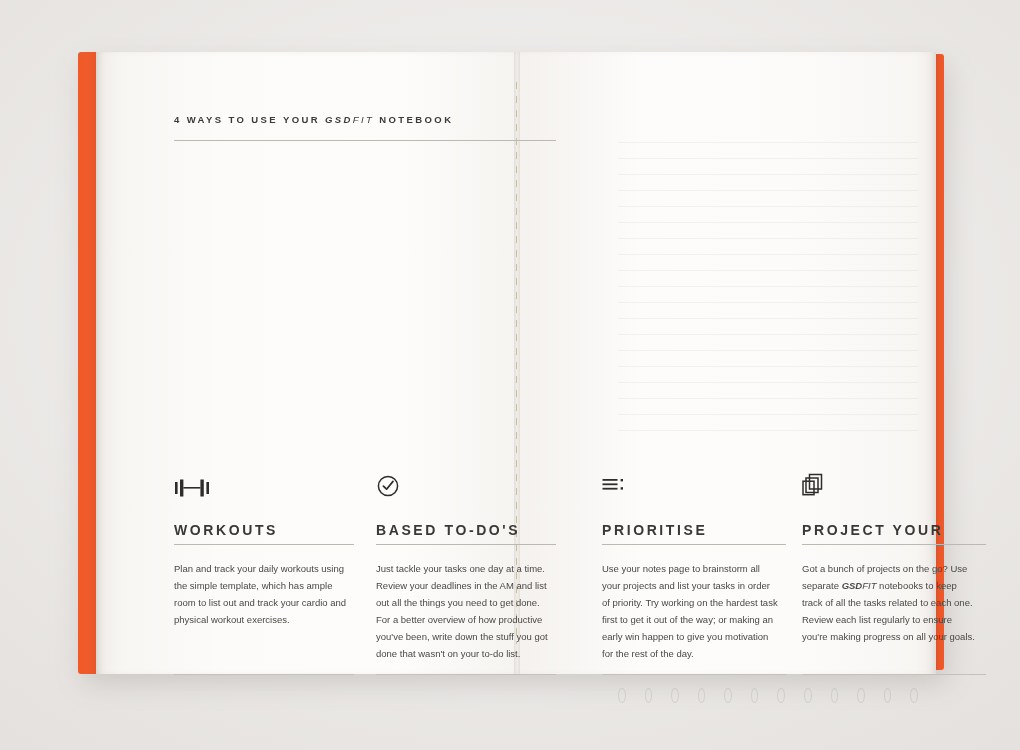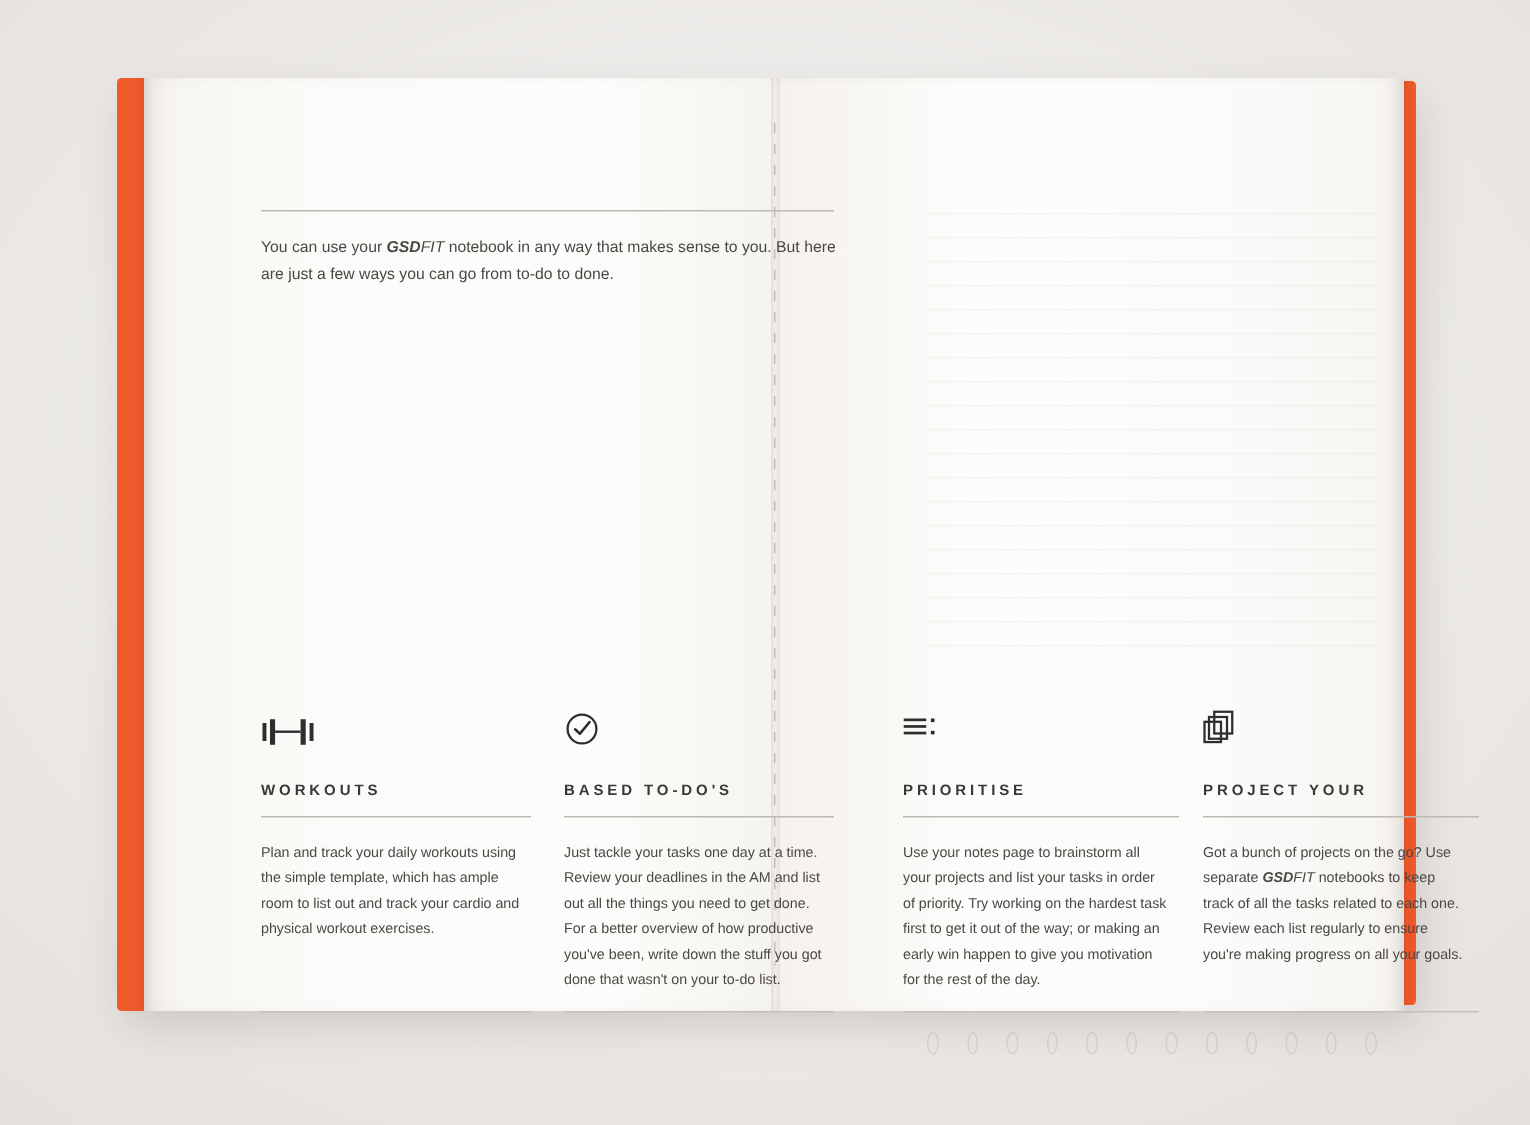--- a/index.html
+++ b/index.html
@@ -201,21 +201,21 @@
     top: 0;
     left: 0;
     height: 26px;
     display: flex;
     align-items: flex-end;
   }
   .col .title {
     position: absolute;
     top: 50px;
     left: 0;
-    font-size: 10px;
+    font-size: 14px;
     letter-spacing: 2.6px;
     font-weight: 700;
     color: #3a3836;
     white-space: nowrap;
   }
   .col .rule {
     position: absolute;
     top: 72px;
     left: 0;
     width: 180px;
@@ -285,26 +285,25 @@
       <span></span>
     <span></span>
       <span></span>
   </div>
 
   <div class="gutter"></div>
   <div class="stitch"></div>
 
   <div class="content">
 
+    <div class="page-header">
+      <span>4 WAYS TO USE YOUR </span><i>GSD</i><i class="light">FIT</i><span> NOTEBOOK</span>
+    </div>
     <div class="hr-top"></div>
 
-    <div class="intro">
-      <span>You can use your </span><b>GSD</b><span class="light">FIT</span><span> notebook in any way that makes sense to you.</span>
-      <span>But here are just a few ways you can go from to-do to done.</span>
-    </div>
 
     <div class="col col-1">
       <div class="icon">
         <svg width="36" height="20" viewBox="0 0 36 20">
           <rect x="1" y="4" width="2.6" height="12" fill="#2f2d2b"></rect>
           <rect x="6" y="1.5" width="3.4" height="17" fill="#2f2d2b"></rect>
           <rect x="9.4" y="9" width="17" height="1.6" fill="#2f2d2b"></rect>
           <rect x="26.4" y="1.5" width="3.4" height="17" fill="#2f2d2b"></rect>
           <rect x="32.4" y="4" width="2.6" height="12" fill="#2f2d2b"></rect>
         </svg>

